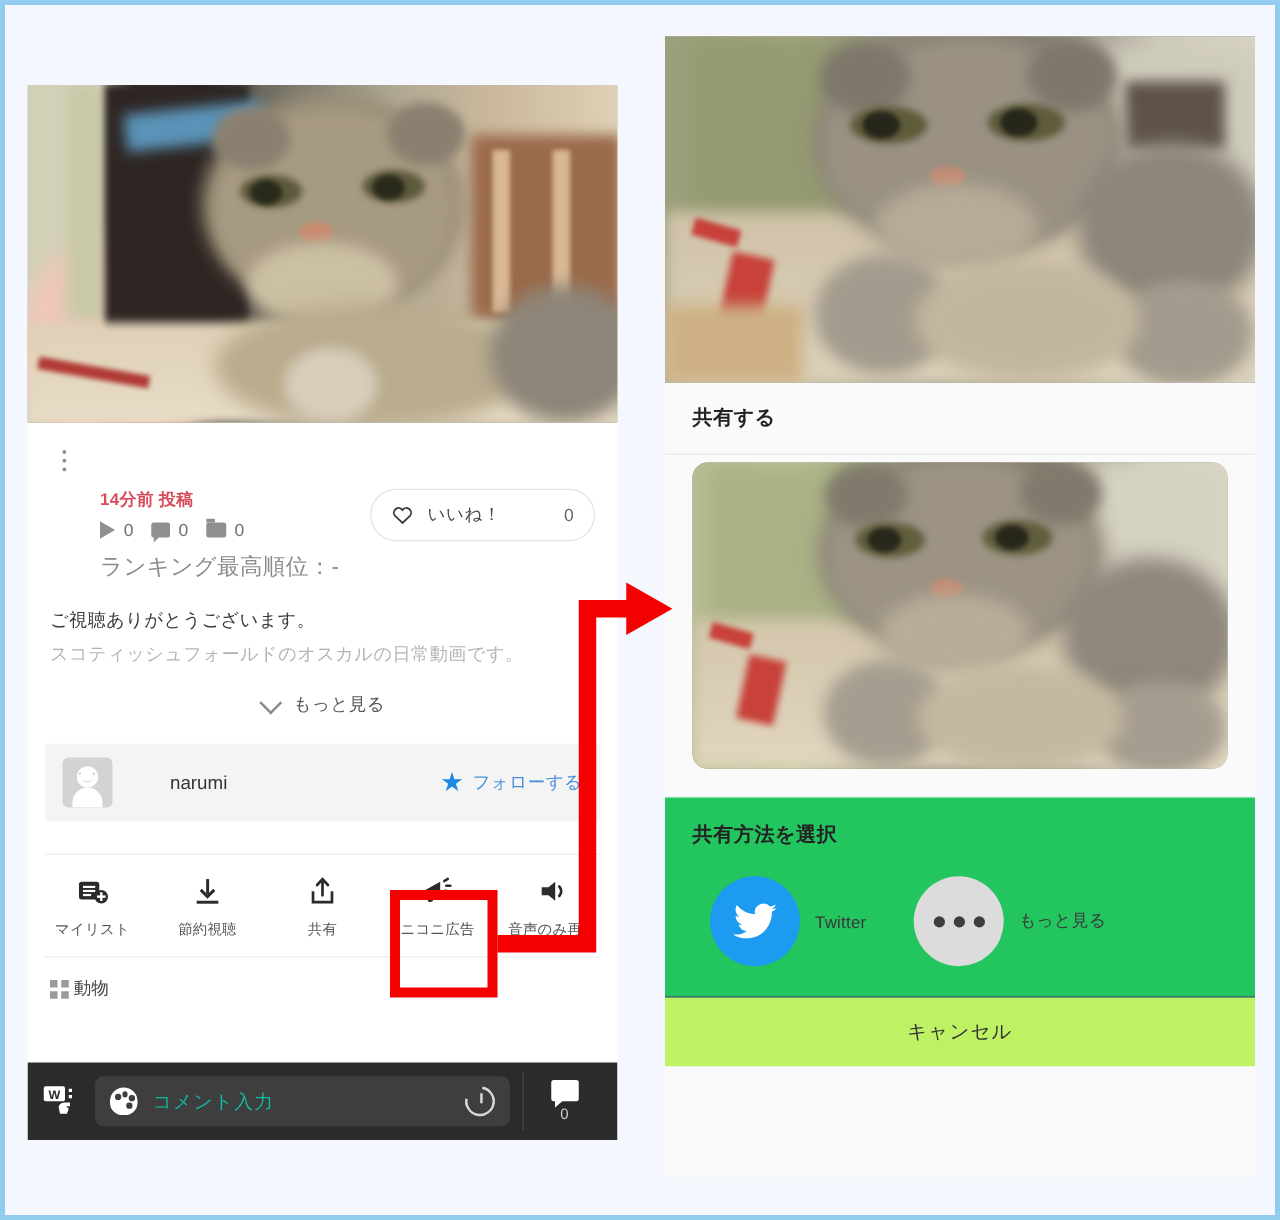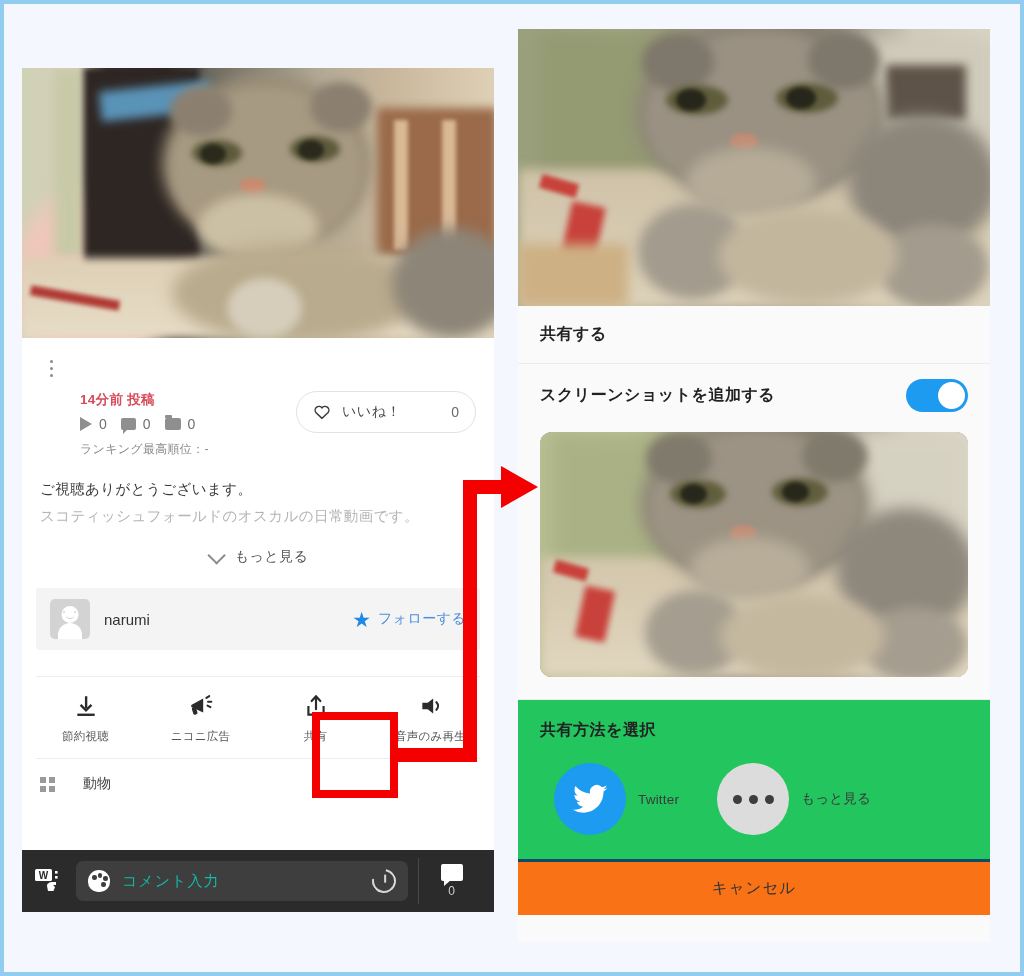--- a/index.html
+++ b/index.html
@@ -53,21 +53,21 @@
   .stats { display:flex; align-items:center; gap:14px; margin-top:7px; }
   .stat { display:flex; align-items:center; gap:7px; color:#6f6f6f; font-size:14px;}
   .icon-play { width:0;height:0;border-left:12px solid #8f8f8f;
                border-top:7.5px solid transparent;border-bottom:7.5px solid transparent;}
   .icon-comment { width:15px;height:12px;background:#8f8f8f;border-radius:2px;position:relative;}
   .icon-comment:after{content:"";position:absolute;left:2px;bottom:-4px;
       border-left:5px solid #8f8f8f;border-bottom:5px solid transparent;}
   .icon-folder { width:16px;height:12px;background:#8f8f8f;border-radius:2px;position:relative;}
   .icon-folder:before{content:"";position:absolute;top:-3px;left:0;width:7px;height:3px;
       background:#8f8f8f;border-radius:1px 1px 0 0;}
-  .ranking { color:#8b8b8b; font-size:12px; margin-top:9px; letter-spacing:.3px;}
+  .ranking { color:#8b8b8b; font-size:18px; margin-top:9px; letter-spacing:.3px;}
 
   .like-btn {
     border:1px solid #e2e2e2; border-radius:22px; background:#fff;
     height:42px; width:180px; display:flex; align-items:center;
     padding:0 16px; gap:11px; cursor:pointer; flex:0 0 auto;
   }
   .heart { width:18px;height:18px;position:relative;flex:0 0 auto;}
   .like-label{ font-size:14px;color:#4a4a4a;flex:1;letter-spacing:.5px;}
   .like-count{ font-size:14px;color:#6a6a6a;}
 
@@ -76,21 +76,21 @@
   .desc-2 { font-size:14.5px; color:#b4b4b4; margin-top:8px; letter-spacing:.4px;}
 
   .more-row { display:flex; align-items:center; justify-content:center;
               gap:14px; margin-top:22px; cursor:pointer;}
   .chev { width:13px;height:13px;border-right:2.5px solid #8b8b8b;
           border-bottom:2.5px solid #8b8b8b; transform:rotate(45deg) translateY(-3px);}
   .more-label{ font-size:14px; color:#555; letter-spacing:.4px;}
 
   .author-card {
     margin:22px 14px 0 14px; background:#f4f4f4; border-radius:3px;
-    height:62px; display:flex; align-items:center; padding:0 14px; cursor:pointer;
+    height:62px; display:flex; align-items:center; padding:0 14px; cursor:pointer;gap:32px;
   }
   .avatar { width:40px;height:40px;border-radius:5px;background:#d3d3d3;
             position:relative;overflow:hidden;flex:0 0 auto;}
   .avatar .head{position:absolute;left:50%;top:7px;transform:translateX(-50%);
      width:17px;height:17px;border-radius:50%;background:#fff;}
   .avatar .body{position:absolute;left:50%;bottom:0;transform:translateX(-50%);
      width:24px;height:16px;border-radius:12px 12px 0 0;background:#fff;}
   .avatar .eye{position:absolute;top:12px;width:2.2px;height:2.2px;border-radius:50%;background:#d3d3d3;}
   .avatar .mouth{position:absolute;top:16px;left:50%;transform:translateX(-50%);
      width:8px;height:4px;border-bottom:1.6px solid #d3d3d3;border-radius:0 0 8px 8px;}
@@ -99,21 +99,21 @@
   .star { color:#1e88e5; font-size:21px; line-height:1; }
   .follow-label{ color:#4a90d9;font-size:14px;letter-spacing:.4px;}
 
   .divider { height:1px;background:#ededed;margin:26px 14px 0 14px;}
   .action-bar { display:flex; padding:16px 6px 14px 6px; }
   .action { flex:1; display:flex;flex-direction:column;align-items:center;gap:10px;cursor:pointer;}
   .action-label{ font-size:11.5px;color:#555;letter-spacing:.2px;white-space:nowrap;}
   .ai { width:26px;height:26px;position:relative;}
 
   .tag-divider{ height:1px;background:#ededed;margin:0 14px;}
-  .tag-row { display:flex;align-items:center;gap:28px;padding:16px 18px 0 18px;}
+  .tag-row { display:flex;align-items:center;gap:4px;padding:16px 18px 0 18px;}
   .grid-icon{ width:15px;height:15px;display:grid;grid-template-columns:1fr 1fr;
               grid-template-rows:1fr 1fr;gap:3px;flex:0 0 auto;}
   .grid-icon i{ background:#9a9a9a; display:block;}
   .tag-label{ font-size:14px;color:#444; }
 
   
   #comment-bar {
     position:absolute; left:0; bottom:0; width:100%; height:62px;
     background:#2b2b2b; display:flex; align-items:center; padding:0 10px;
   }
@@ -133,21 +133,21 @@
         background:#d8d8d8;transform-origin:bottom center;transform:rotate(35deg);}
   .cb-count { width:66px;border-left:1px solid #484848;height:46px;display:flex;
               flex-direction:column;align-items:center;justify-content:center;gap:3px;cursor:pointer;}
   .bubble{width:22px;height:17px;background:#fff;border-radius:2px;position:relative;}
   .bubble:after{content:"";position:absolute;left:3px;bottom:-5px;
       border-left:7px solid #fff;border-bottom:6px solid transparent;}
   .cb-num{ color:#cfcfcf;font-size:12px;}
 
   
   #right-panel {
-    position:absolute; left:514px; top:25px; width:472px; height:913px;
+    position:absolute; left:528px; top:25px; width:472px; height:913px;
     background:#fafafa; overflow:hidden;
   }
   #right-video{ height:277px; position:relative; overflow:hidden; background:#7e7a72;}
   .sheet-head {
     height:58px; display:flex;align-items:center;padding:0 22px;
     background:#fafafa; border-bottom:1px solid #ececec;
   }
   .sheet-title{ font-size:16px;color:#222;font-weight:700;letter-spacing:.5px;}
   .ss-row{ height:62px;display:flex;align-items:center;padding:0 22px;background:#fafafa;}
   .ss-label{ flex:1;font-size:16px;color:#222;font-weight:700;letter-spacing:.5px;}
@@ -158,21 +158,21 @@
   .sep{ height:1px;background:#ececec;margin:0;}
   .share-sec{ padding:20px 22px 0 22px;background:#22c55e;}
   .share-head{ font-size:16px;color:#222;font-weight:700;letter-spacing:.5px;}
   .share-items{ display:flex; gap:38px; padding:22px 14px 24px 14px;}
   .share-item{ display:flex;flex-direction:row;align-items:center;gap:12px;cursor:pointer;}
   .circ{ width:72px;height:72px;border-radius:50%;display:flex;align-items:center;justify-content:center;}
   .circ-tw{ background:#1d9bf0;}
   .circ-gray{ background:#dcdcdc;}
   .share-label{ font-size:13.5px;color:#3a3a3a;letter-spacing:.2px;}
   .cancel-row{ height:56px;display:flex;align-items:center;justify-content:center;
-               background:#f97316;border-top:3px solid #0c4a6e;cursor:pointer;}
+               background:#bef264;border-top:1px solid #0c4a6e;cursor:pointer;}
   .cancel-label{ font-size:15.5px;color:#333;letter-spacing:1px;}
   .copy-ic{ width:30px;height:34px;position:relative;}
   .copy-ic .b{position:absolute;right:0;bottom:0;width:20px;height:26px;
       border:2.6px solid #3d3d3d;border-radius:4px;background:#dcdcdc;}
   .copy-ic .a{position:absolute;left:0;top:0;width:20px;height:26px;
       border:2.6px solid #3d3d3d;border-radius:4px;}
   .dots{ display:flex;gap:7px;}
   .dots i{ width:9px;height:9px;border-radius:50%;background:#3d3d3d;display:block;}
 
   
@@ -278,45 +278,59 @@
         <span class="follow-label">フォローする</span>
       </div>
     </div>
 
     <div class="divider"></div>
 
     <div class="action-bar">
       <div class="action">
         <span class="ai">
           <svg width="26" height="26" viewBox="0 0 24 24">
+              <rect x="2" y="5" width="15" height="13" rx="2" fill="#2b2b2b"></rect>
+              <rect x="5" y="8" width="9" height="1.6" fill="#fff"></rect>
+              <rect x="5" y="11" width="9" height="1.6" fill="#fff"></rect>
+              <rect x="5" y="14" width="6" height="1.6" fill="#fff"></rect>
+              <circle cx="18.5" cy="16" r="5" fill="#2b2b2b"></circle>
+              <rect x="17.6" y="12.8" width="1.8" height="6.4" fill="#fff"></rect>
+              <rect x="15.3" y="15.1" width="6.4" height="1.8" fill="#fff"></rect>
+            </svg>
+        </span>
+        <span class="action-label">マイリスト</span>
+      </div>
+      <div class="action">
+        <span class="ai">
+          <svg width="26" height="26" viewBox="0 0 24 24">
               <rect x="11" y="3" width="2.2" height="11" fill="#2b2b2b"></rect>
               <path d="M7 11l5 5 5-5" fill="none" stroke="#2b2b2b" stroke-width="2.2"></path>
               <rect x="4" y="19" width="16" height="2.2" fill="#2b2b2b"></rect>
             </svg>
         </span>
         <span class="action-label">節約視聴</span>
+      </div>
+      <div class="action">
+        <span class="ai">
+          <svg width="26" height="26" viewBox="0 0 24 24">
+              <path d="M12 3l4 4.4M12 3L8 7.4M12 3v12" stroke="#2b2b2b" stroke-width="2" fill="none" stroke-linecap="round"></path>
+              <path d="M5 12v8h14v-8" stroke="#2b2b2b" stroke-width="2" fill="none"></path>
+            </svg>
+        </span>
+        <span class="action-label">共有</span>
       </div>
       <div class="action">
         <span class="ai">
           <svg width="26" height="26" viewBox="0 0 24 24">
               <path d="M3 11l11-6v13L3 13z" fill="#2b2b2b"></path>
               <rect x="4" y="13" width="4" height="7" rx="1.4" fill="#2b2b2b" transform="rotate(-18 6 16)"></rect>
               <path d="M17 4.5l2.6-1.6M18.5 8h3M18 11.6l2.7 1.4" stroke="#2b2b2b" stroke-width="1.9" fill="none" stroke-linecap="round"></path>
             </svg>
         </span>
         <span class="action-label">ニコニ広告</span>
-      </div>
-      <div class="action">
-        <span class="ai">
-          <svg width="26" height="26" viewBox="0 0 24 24">
-              <path d="M12 3l4 4.4M12 3L8 7.4M12 3v12" stroke="#2b2b2b" stroke-width="2" fill="none" stroke-linecap="round"></path>
-              <path d="M5 12v8h14v-8" stroke="#2b2b2b" stroke-width="2" fill="none"></path>
-            </svg>
-        </span>
-        <span class="action-label">共有</span>
       </div>
       <div class="action">
         <span class="ai">
           <svg width="26" height="26" viewBox="0 0 24 24">
               <path d="M4 9h5l5-4v14l-5-4H4z" fill="#2b2b2b"></path>
               <path d="M17 8.5a5 5 0 0 1 0 7" stroke="#2b2b2b" stroke-width="2" fill="none" stroke-linecap="round"></path>
             </svg>
         </span>
         <span class="action-label">音声のみ再生</span>
       </div>
@@ -387,26 +401,20 @@
         <div class="blurp" style="left:120px;top:175px;width:110px;height:95px;background:#a39b8d;filter:blur(6px);"></div>
         <div class="blurp" style="left:360px;top:195px;width:110px;height:85px;background:#a39b8d;filter:blur(6px);"></div>
         <div class="blurp" style="left:200px;top:180px;width:180px;height:95px;background:#c2b69d;filter:blur(7px);"></div>
       </div>
     </div>
 
     <div class="sheet-head">
       <span class="sheet-title">共有する</span>
     </div>
 
-    <div class="ss-row">
-      <span class="ss-label">スクリーンショットを追加する</span>
-      <span class="toggle">
-          <span class="knob"></span>
-        </span>
-    </div>
 
     <div class="ss-thumb">
       <div class="scene">
         <div class="s-bg" style="background:linear-gradient(90deg,#b9bf93 0%,#c3c79c 20%,#8f887a 44%,#83796d 64%,#d5d0bf 86%,#e0dacb 100%);"></div>
         <div class="sharp" style="left:10px;top:0;width:150px;height:165px;background:#aab285;filter:blur(9px);"></div>
         <div class="sharp" style="left:300px;top:0;width:130px;height:100px;background:#d6d2c2;filter:blur(8px);"></div>
         <div class="sharp" style="left:0;top:125px;width:430px;height:120px;background:linear-gradient(180deg,#d3c6ac,#e1d6bf);filter:blur(6px);"></div>
         <div class="sharp" style="left:14px;top:132px;width:34px;height:13px;background:#c8413a;filter:blur(2px);transform:rotate(16deg);"></div>
         <div class="sharp" style="left:40px;top:156px;width:30px;height:52px;background:#c8413a;filter:blur(3px);transform:rotate(12deg);"></div>
         <div class="blurp" style="left:100px;top:-10px;width:230px;height:165px;background:#908879;filter:blur(8px);"></div>

